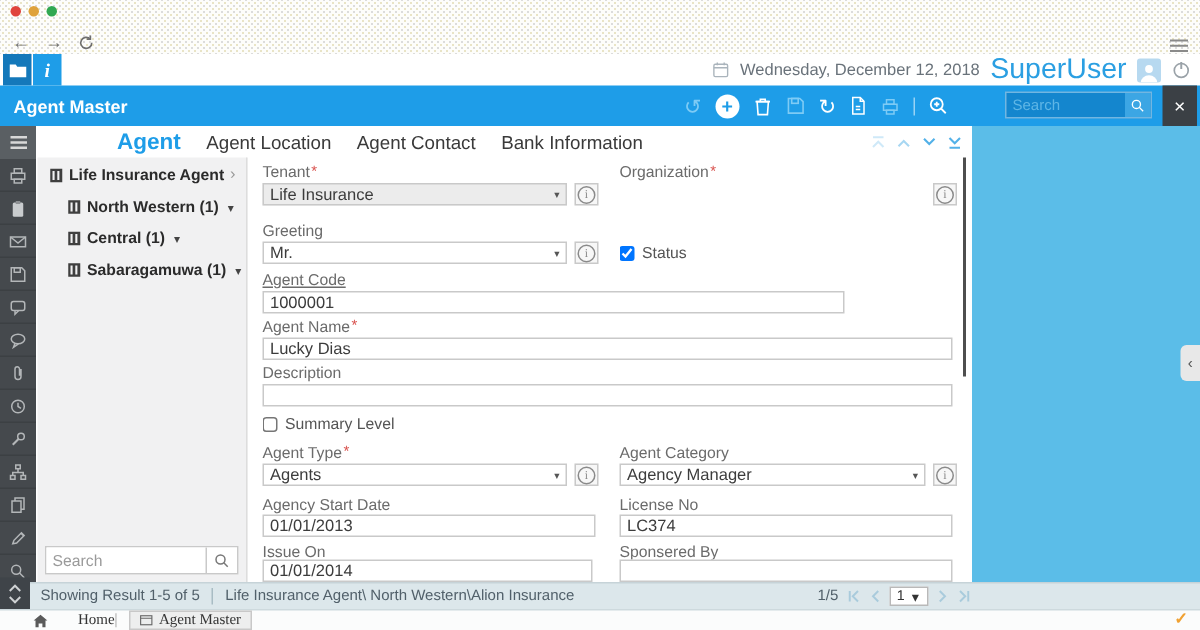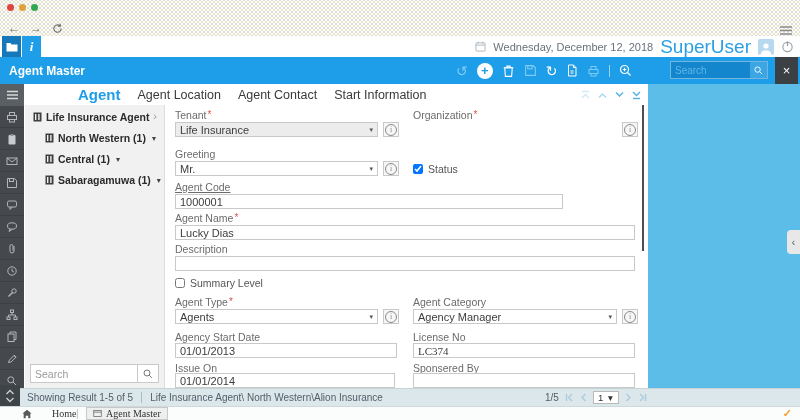--- a/index.html
+++ b/index.html
@@ -296,21 +296,21 @@
           <path d="M7 7l3.2 3.2" stroke="#b3b6b8" fill="none"></path>
         </svg>
       </div>
   </div>
 
   <div id="contenttabs">
     <div class="ct-row">
       <span class="ct-active">Agent</span>
       <span class="ct-tab">Agent Location</span>
       <span class="ct-tab">Agent Contact</span>
-      <span class="ct-tab">Start Information</span>
+      <span class="ct-tab">Bank Information</span>
     </div>
     <div class="ct-icons">
       <span>
           <svg width="11" height="10" viewBox="0 0 11 10">
             <path d="M2 1.5h7" stroke="#cfe9f8" fill="none" stroke-width="1.4"></path>
             <path d="M2 8l3.5-3.5L9 8" stroke="#cfe9f8" fill="none" stroke-width="1.4"></path>
           </svg>
         </span>
       <span>
           <svg width="11" height="8" viewBox="0 0 11 8">
@@ -449,21 +449,21 @@
         <span class="caret">▾</span>
       </div>
     <span class="infobox" style="left:456px;top:204px;">
         <span class="info-i">i</span>
       </span>
 
     <span class="flabel" style="left:9px;top:226px;">Agency Start Date</span>
     <input class="ftext" style="left: 9px; top: 238px; width: 222px;" value="01/01/2013">
 
     <span class="flabel" style="left:247px;top:226px;">License No</span>
-    <input class="ftext" style="left: 247px; top: 238px; width: 222px; font-family: Liberation Serif, serif;" value="LC374">
+    <input class="ftext" style="left: 247px; top: 238px; width: 222px;" value="LC374">
 
     <span class="flabel" style="left:9px;top:257px;">Issue On</span>
     <input class="ftext" style="left: 9px; top: 268px; width: 220px;" value="01/01/2014">
 
     <span class="flabel" style="left:247px;top:257px;">Sponsered By</span>
     <input class="ftext" style="left: 247px; top: 268px; width: 222px;" value="">
   </div>
 
   <div id="scrollthumb"></div>
 

